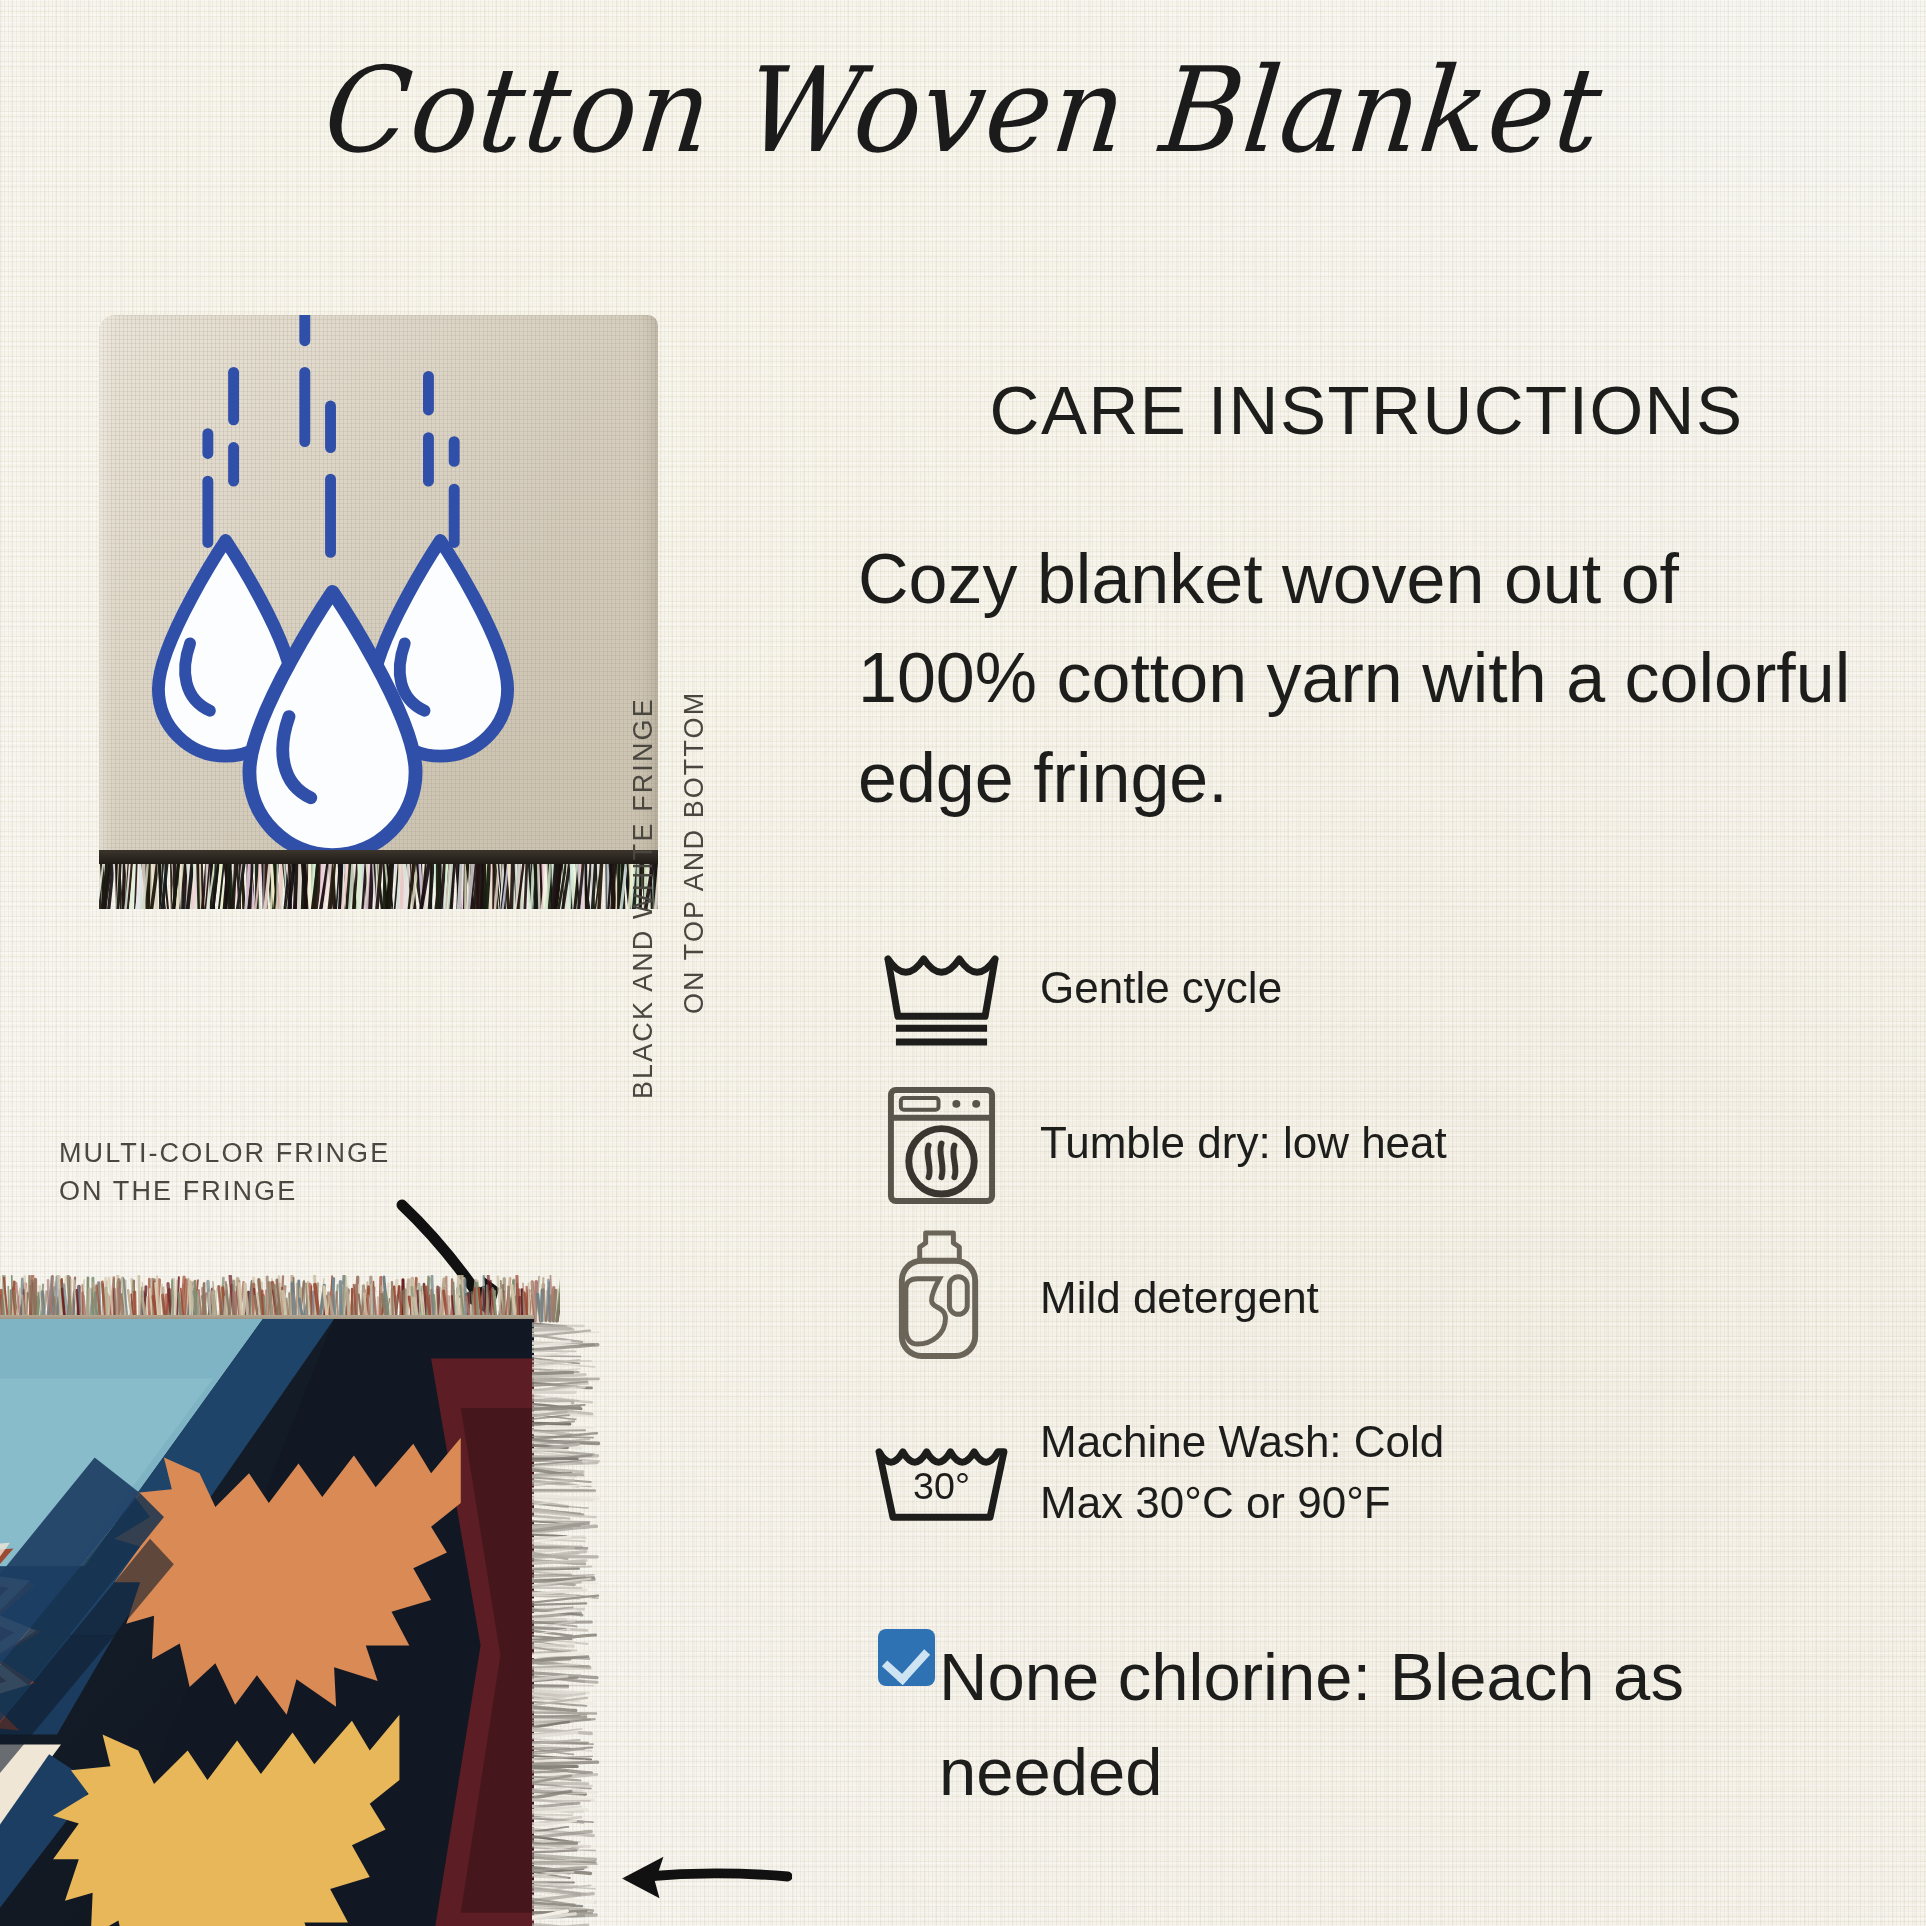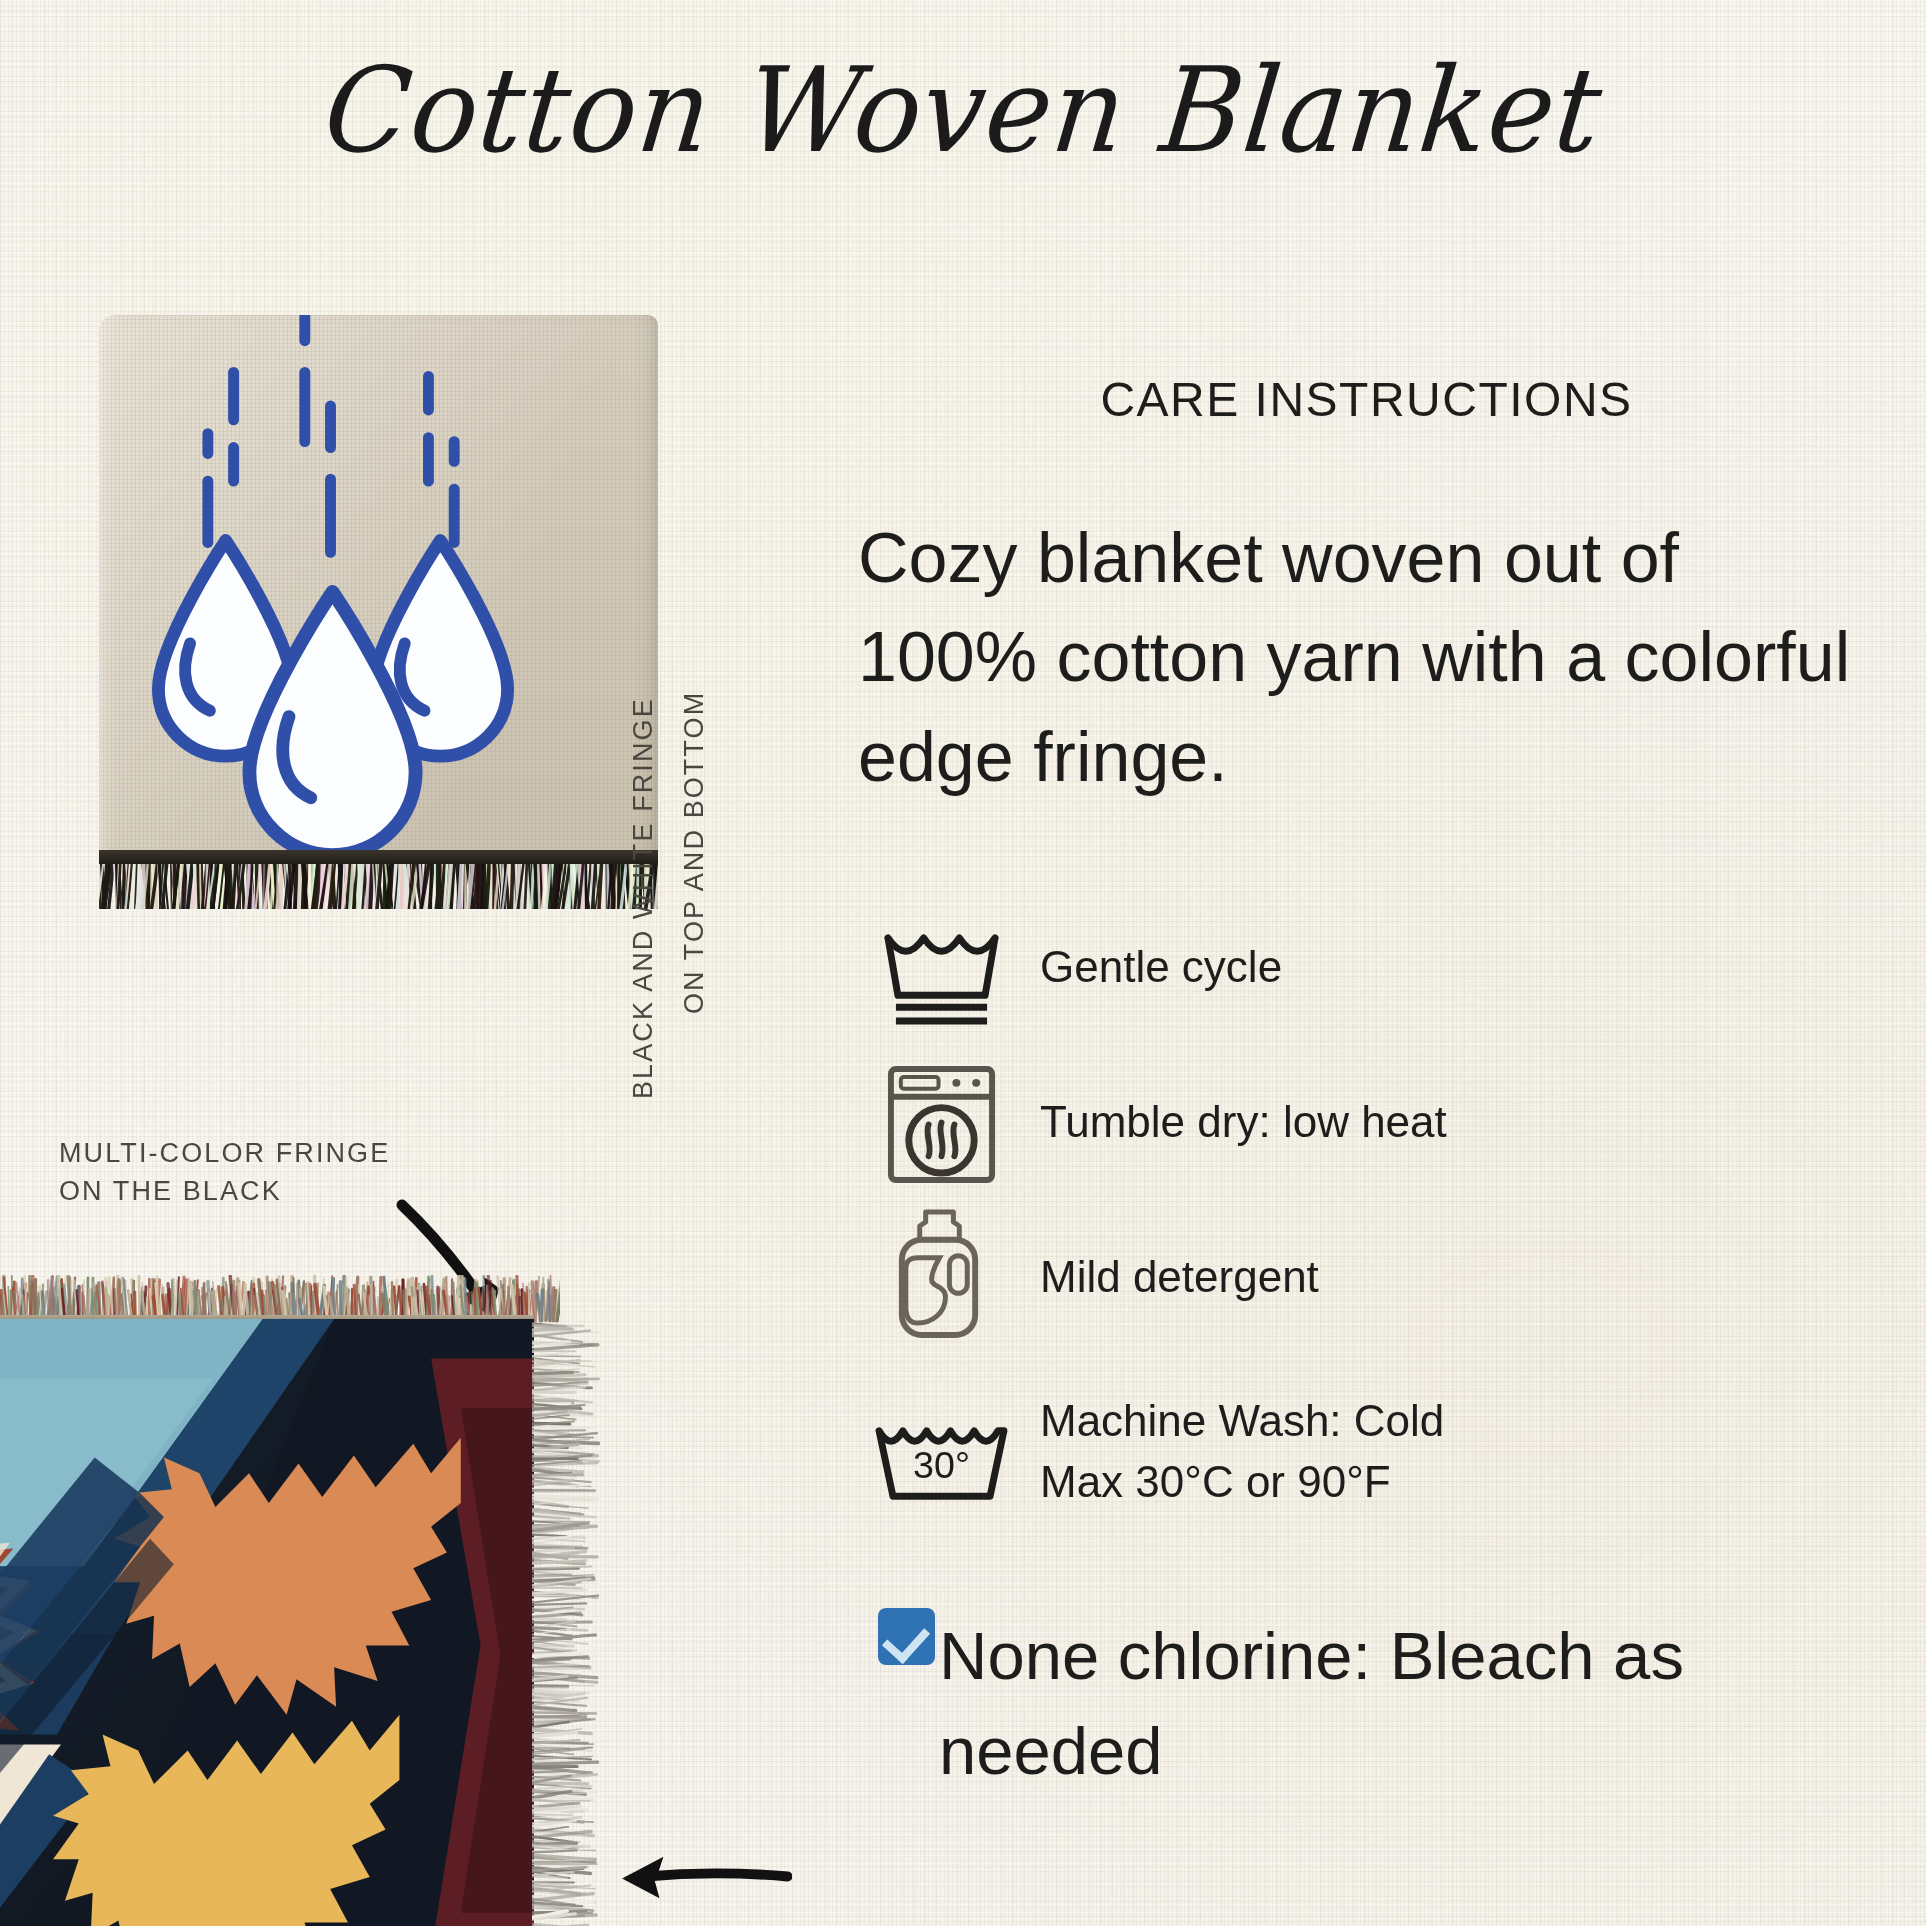--- a/index.html
+++ b/index.html
@@ -175,21 +175,21 @@
   .arrow-svg { position: absolute; pointer-events: none; }
 
   
   #care-col {
     position: absolute;
     left: 842px; top: 376px;
     width: 1049px;
   }
   #care-heading {
     text-align: center;
-    font-size: 48px;
+    font-size: 69px;
     letter-spacing: 1.5px;
     color: #1d1d1b;
     font-weight: 400;
     margin: 0 0 85px 0;
     line-height: 1;
   }
   #care-desc {
     text-align: left;
     font-size: 70px;
     line-height: 1.42;
@@ -717,21 +717,21 @@
             <path d="M594.0 10 C588.9 51.8 581.4 83.2 578.9 114.5" stroke="rgba(245,232,236,0.85)" stroke-width="3.0" fill="none" stroke-linecap="round"></path>
             <path d="M595.0 10 C594.7 69.0 594.2 113.3 594.1 157.6" stroke="rgba(34,17,21,0.95)" stroke-width="2.7" fill="none" stroke-linecap="round"></path>
             <path d="M598.3 10 C595.0 75.1 590.0 123.9 588.3 172.8" stroke="rgba(248,219,219,0.85)" stroke-width="1.8" fill="none" stroke-linecap="round"></path>
           </g>
       </svg>
     </div>
   </div>
 
   <div id="label-multicolor">
     <div>MULTI-COLOR FRINGE</div>
-    <div>ON THE BLACK</div>
+    <div>ON THE FRINGE</div>
   </div>
 
   <svg class="arrow-svg" style="left:396px; top:1193px;" width="139" height="149" viewBox="0 0 140 150">
     <path d="M6 12 C40 44 66 78 84 104" stroke="#111" stroke-width="11" fill="none" stroke-linecap="round"></path>
     <path d="M96 124 L62 104 L92 92 Z" fill="#111"></path>
     <path d="M96 124 L88 84 L104 96 Z" fill="#111"></path>
   </svg>
 
   <div id="blanket-bottom">
 

